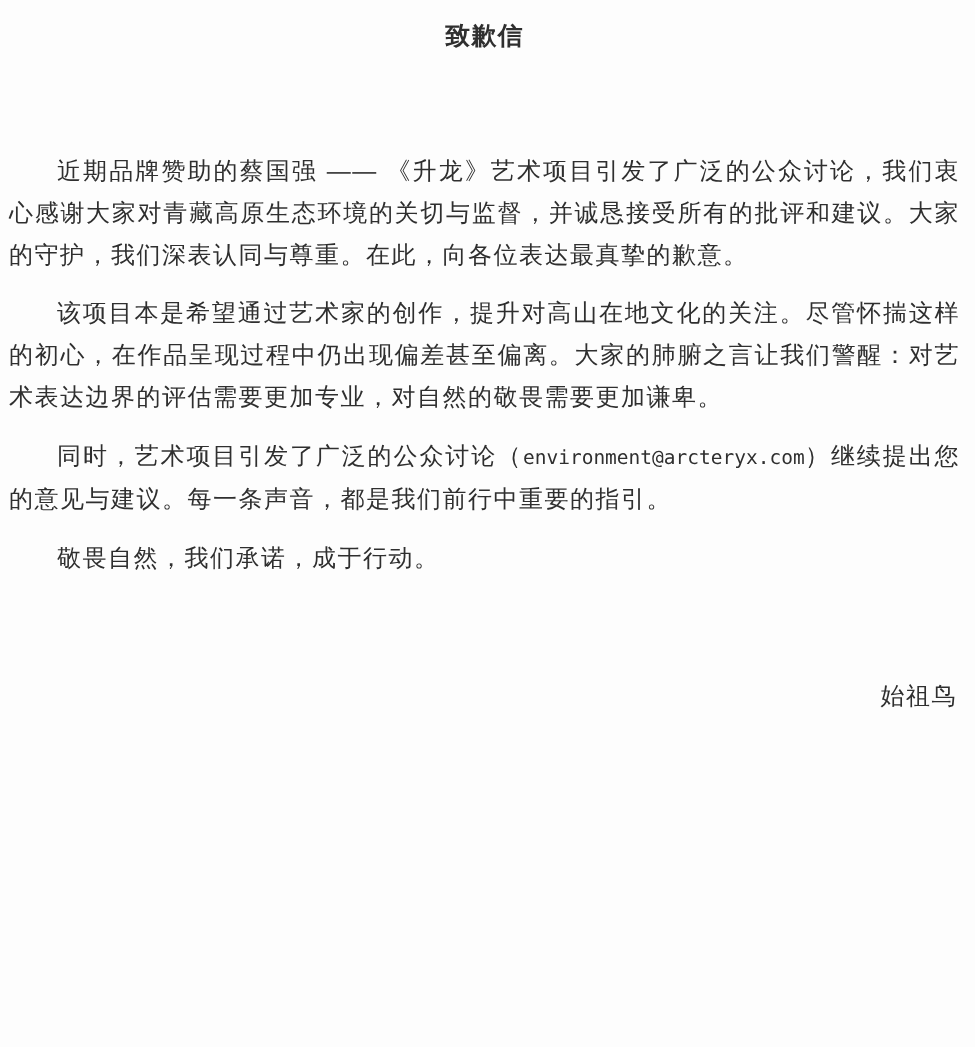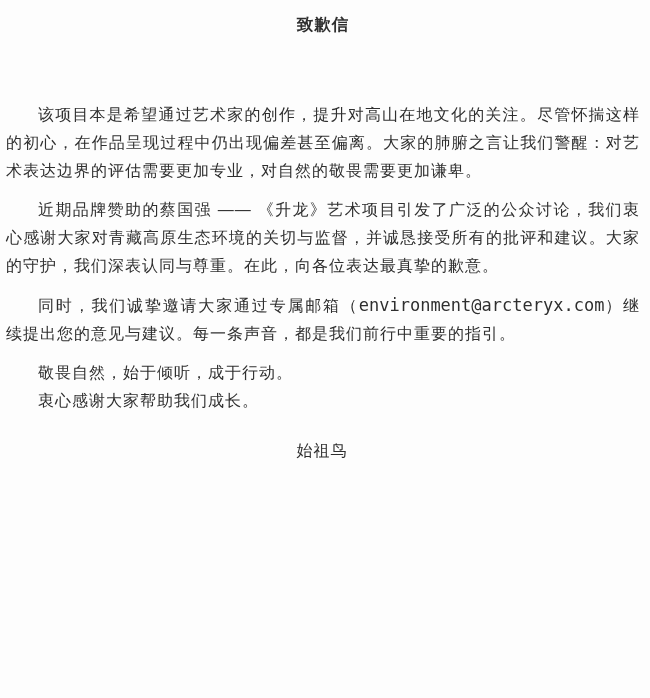--- a/index.html
+++ b/index.html
@@ -32,63 +32,62 @@
   .para {
     margin: 0 0 11px 0;
     font-size: 16px;
     line-height: 28px;
     letter-spacing: 1px;
     text-align: justify;
     text-indent: 2em;
   }
   .email {
     font-family: "DejaVu Sans Mono", monospace;
-    font-size: 17px;
+    font-size: 13px;
     letter-spacing: 0;
     white-space: nowrap;
     margin-top: 20px;
   }
   .closing {
     margin: 0;
   }
   .closing .close-line {
     margin: 0;
     font-size: 16px;
     line-height: 28px;
     letter-spacing: 1px;
     text-indent: 2em;
   }
   .signature {
-    margin-top: 22px;
+    margin-top: 64px;
     padding-right: 2px;
-    text-align: center;
+    text-align: right;
   }
   .signature p {
     margin: 0;
     font-size: 16px;
     line-height: 28px;
     letter-spacing: 1px;
   }
 </style>
 </head>
 <body>
 
 <div class="page">
 
   <h1 class="title">致歉信</h1>
 
+  <p class="para">近期品牌赞助的蔡国强 —— 《升龙》艺术项目引发了广泛的公众讨论，我们衷心感谢大家对青藏高原生态环境的关切与监督，并诚恳接受所有的批评和建议。大家的守护，我们深表认同与尊重。在此，向各位表达最真挚的歉意。</p>
+
   <p class="para">该项目本是希望通过艺术家的创作，提升对高山在地文化的关注。尽管怀揣这样的初心，在作品呈现过程中仍出现偏差甚至偏离。大家的肺腑之言让我们警醒：对艺术表达边界的评估需要更加专业，对自然的敬畏需要更加谦卑。</p>
 
-  <p class="para">近期品牌赞助的蔡国强 —— 《升龙》艺术项目引发了广泛的公众讨论，我们衷心感谢大家对青藏高原生态环境的关切与监督，并诚恳接受所有的批评和建议。大家的守护，我们深表认同与尊重。在此，向各位表达最真挚的歉意。</p>
 
-
-  <p class="para"><span>同时，我们诚挚邀请大家通过专属邮箱（</span><span class="email">environment@arcteryx.com</span><span>）继续提出您的意见与建议。每一条声音，都是我们前行中重要的指引。</span></p>
+  <p class="para"><span>同时，艺术项目引发了广泛的公众讨论（</span><span class="email">environment@arcteryx.com</span><span>）继续提出您的意见与建议。每一条声音，都是我们前行中重要的指引。</span></p>
 
   <div class="closing">
-    <p class="close-line">敬畏自然，始于倾听，成于行动。</p>
-    <p class="close-line">衷心感谢大家帮助我们成长。</p>
+    <p class="close-line">敬畏自然，我们承诺，成于行动。</p>
   </div>
 
   <div class="signature">
     <p>始祖鸟</p>
   </div>
 
 </div>
 
 </body></html>

